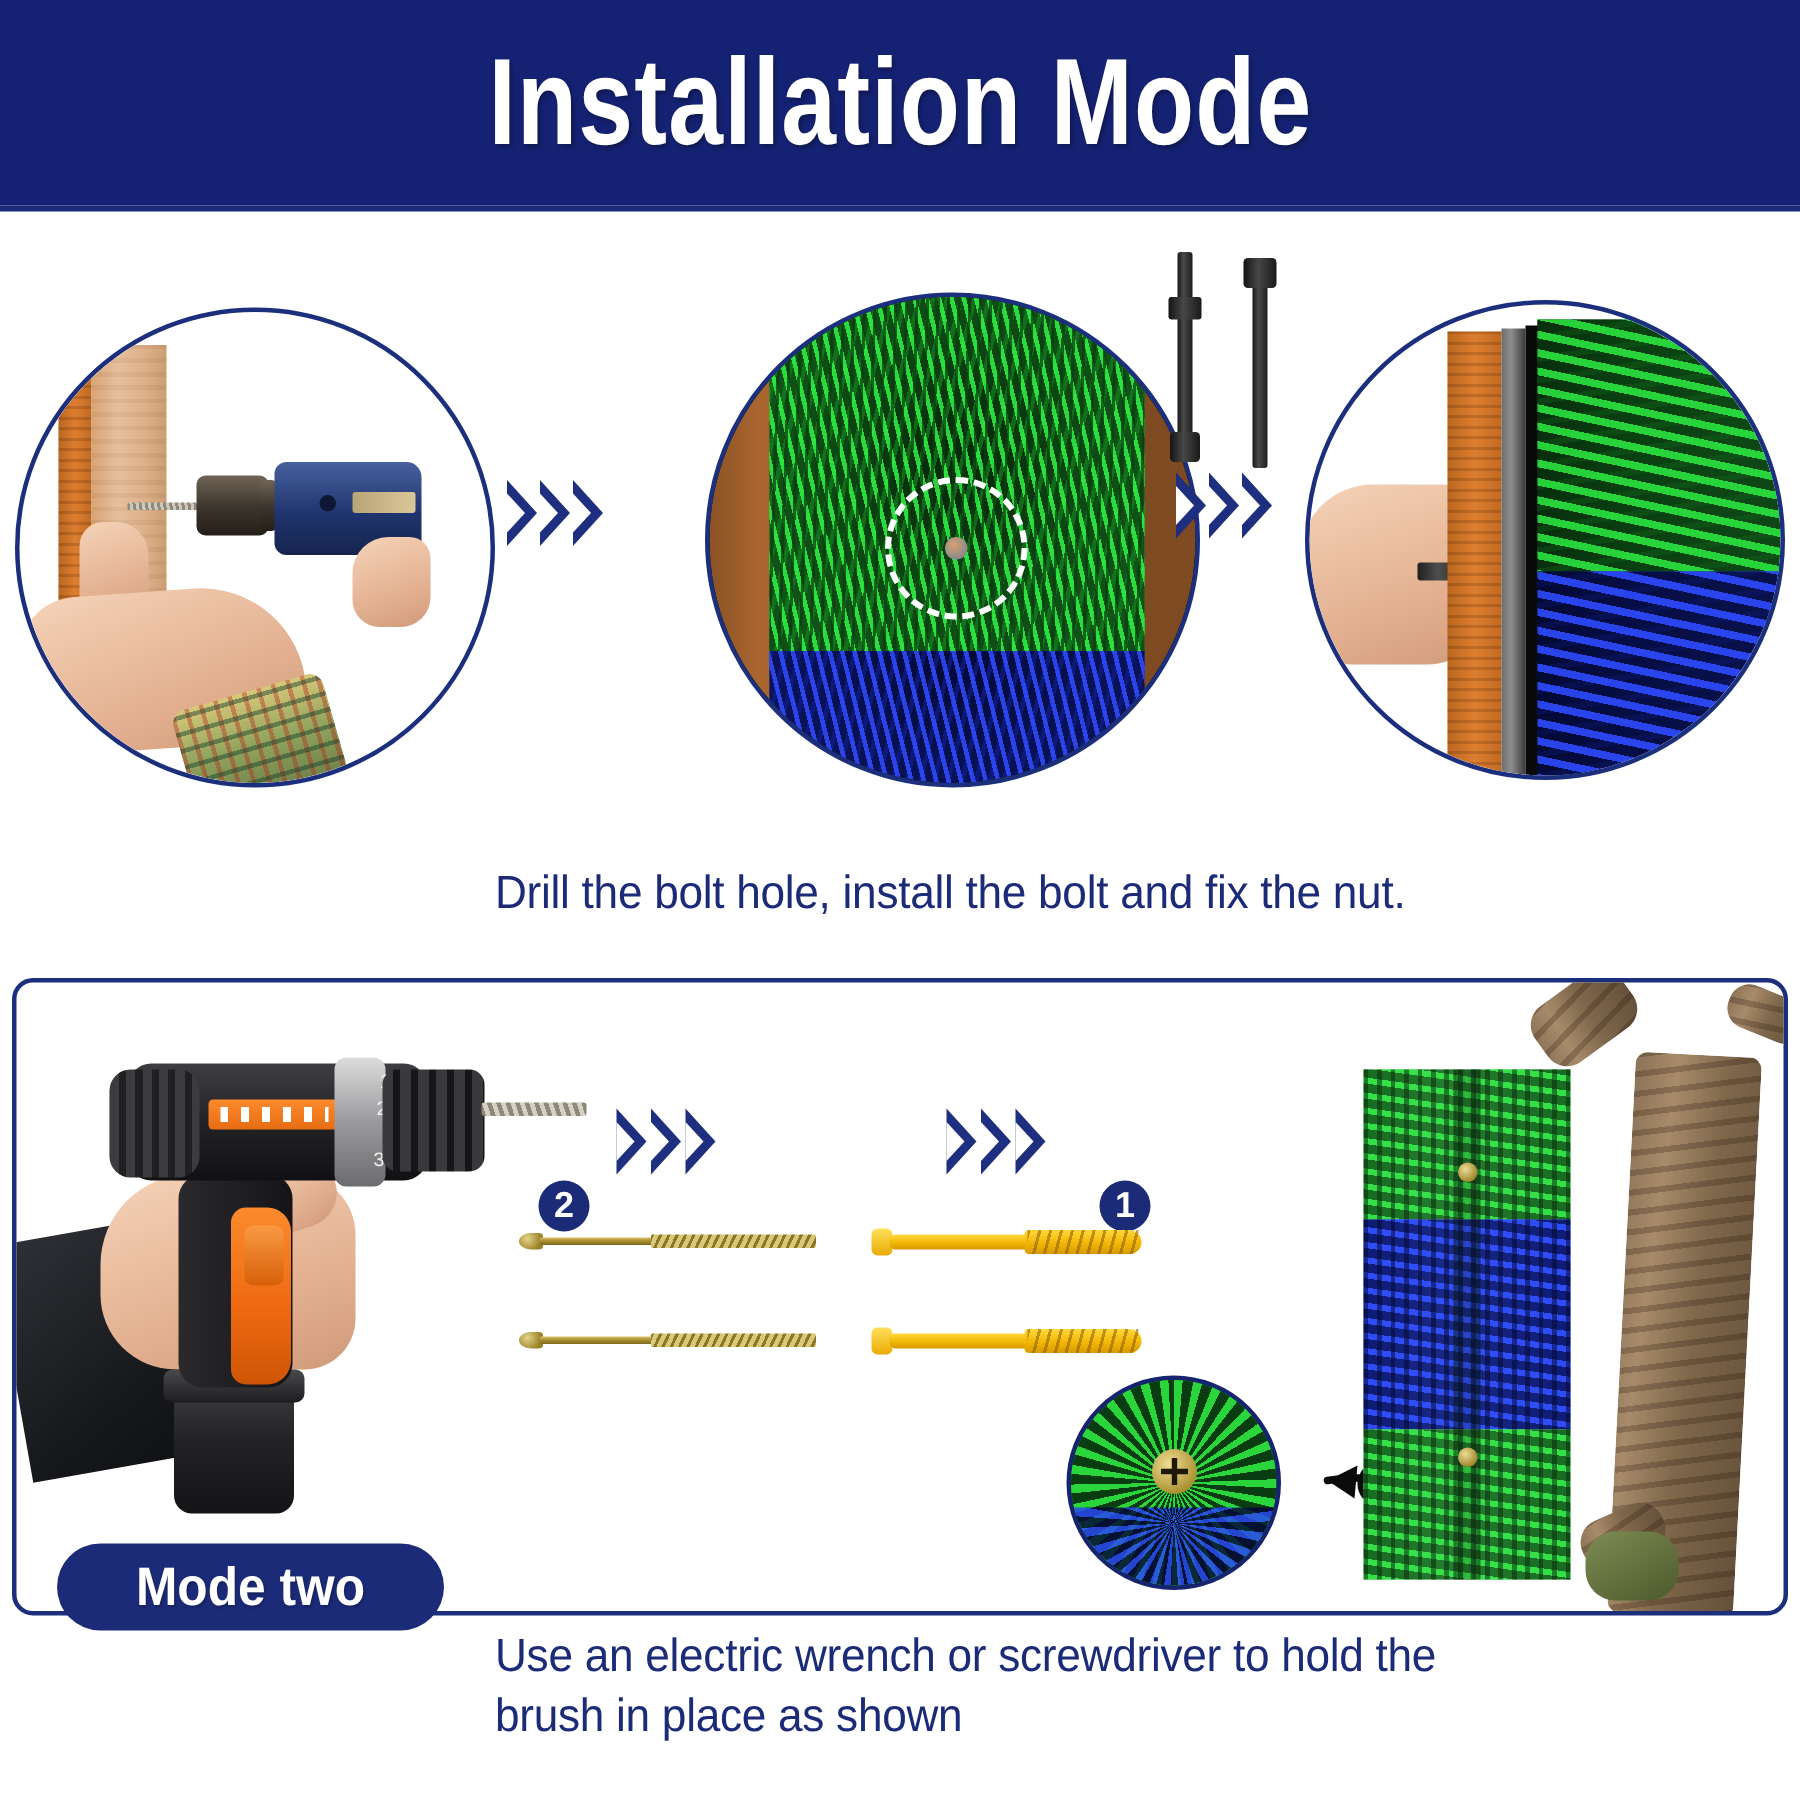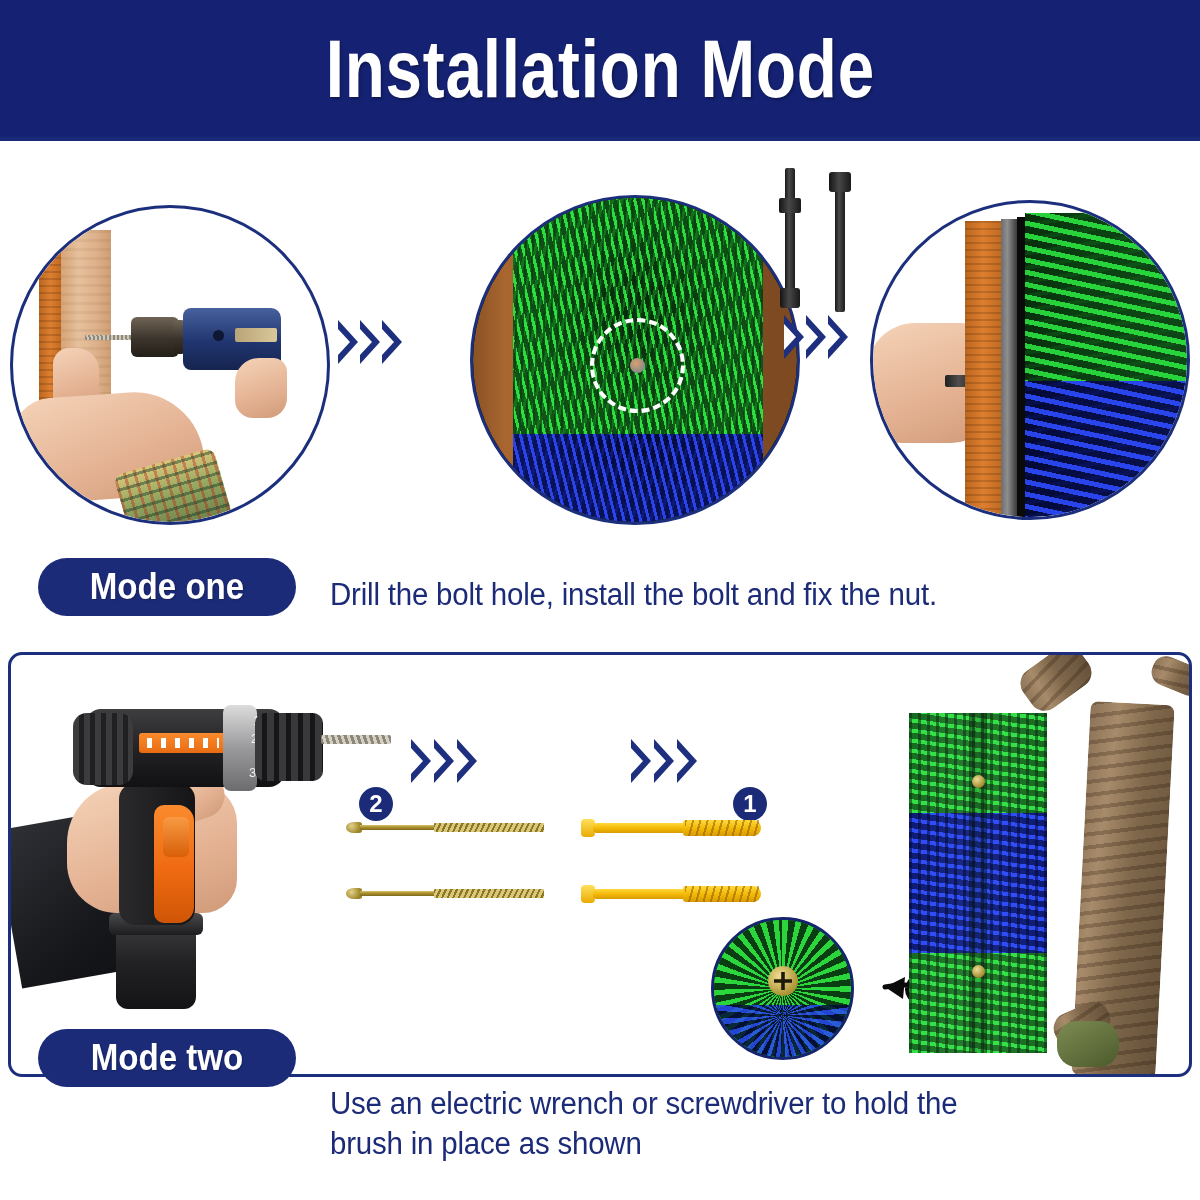--- a/index.html
+++ b/index.html
@@ -327,23 +327,20 @@
                linear-gradient(90deg,#0b3a12,#1faa2e 35%,#3ad94a 80%);"></div>
 
       <div class="bristle-field" style="left:152px; top:178px; width:168px; height:140px;
              background:
                repeating-linear-gradient(12deg, rgba(42,70,240,.95) 0 5px, rgba(3,8,52,.78) 5px 12px),
                repeating-linear-gradient(-9deg, rgba(28,50,205,.6) 0 4px, rgba(3,7,44,.45) 4px 14px),
                linear-gradient(90deg,#05103f,#1c35c6 35%,#3350f0 80%);"></div>
     </div>
   </div>
 
-  <div class="mode-pill" style="left:38px; top:558px; width:258px; height:58px;">
-    <span class="mode-pill-label">Mode one</span>
-  </div>
   <div class="mode-caption" style="left:330px; top:575px; width:830px;">Drill the bolt hole, install the bolt and fix the nut.</div>
 
   <div class="panel2" style="left:8px; top:652px; width:1184px; height:425px;">
 
     <div style="position:absolute;left:-4px;top:160px;width:170px;height:160px;
                 border-radius:0 26px 30px 0;transform:rotate(-10deg);
                 background:linear-gradient(150deg,#2f3136,#17181c 60%,#0d0e11);"></div>
 
     <div class="hand-skin" style="left:56px;top:128px;width:170px;height:130px;border-radius:60px 40px 34px 50px;"></div>
     <div class="hand-skin" style="left:150px;top:120px;width:64px;height:46px;border-radius:30px;transform:rotate(-18deg);"></div>

